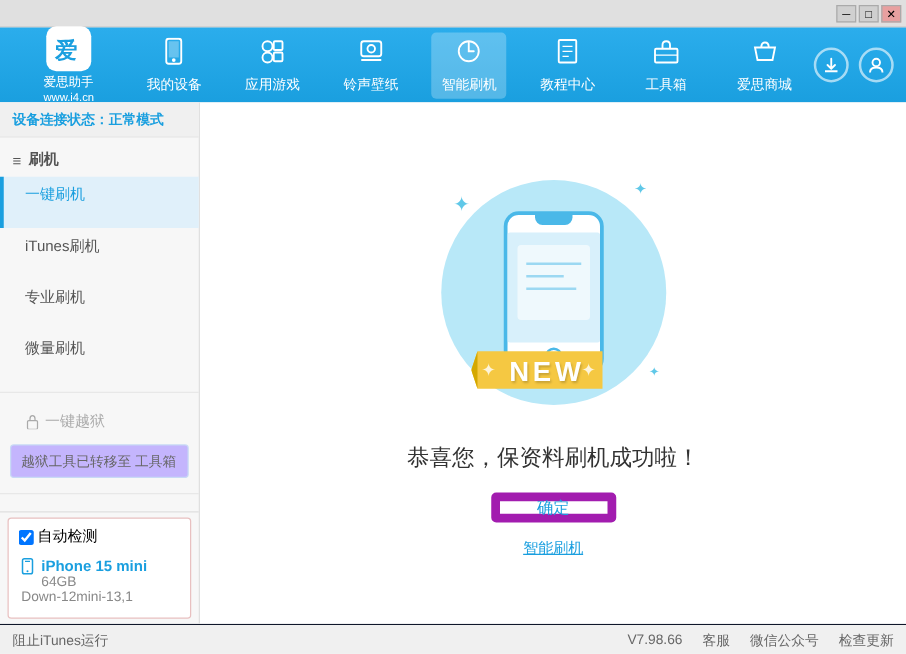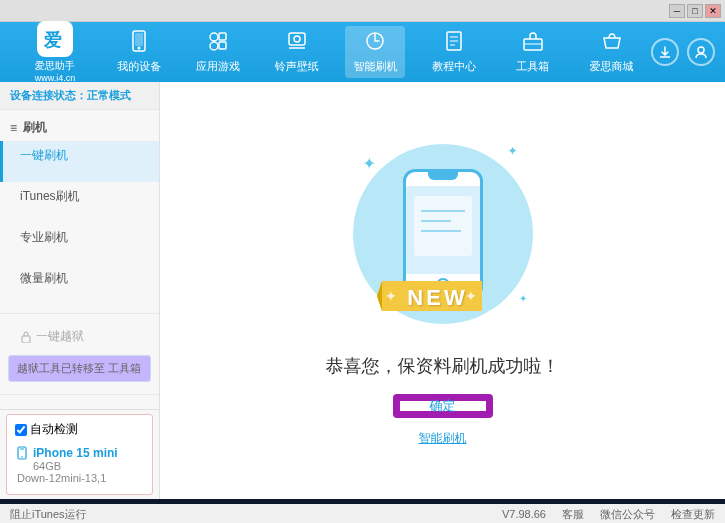--- a/index.html
+++ b/index.html
@@ -263,21 +263,21 @@
       font-size: 12px;
       color: #1a9fdf;
       cursor: pointer;
       text-decoration: underline;
     }
 
     
     .bottom-bar {
       height: 25px;
       background: #f0f0f0;
-      border-top: 5px solid #0f172a;
+      border-top: 1px solid #0f172a;
       display: flex;
       align-items: center;
       padding: 0 10px;
       font-size: 11px;
       color: #666;
       justify-content: space-between;
     }
     .bottom-left {
       display: flex;
       align-items: center;

